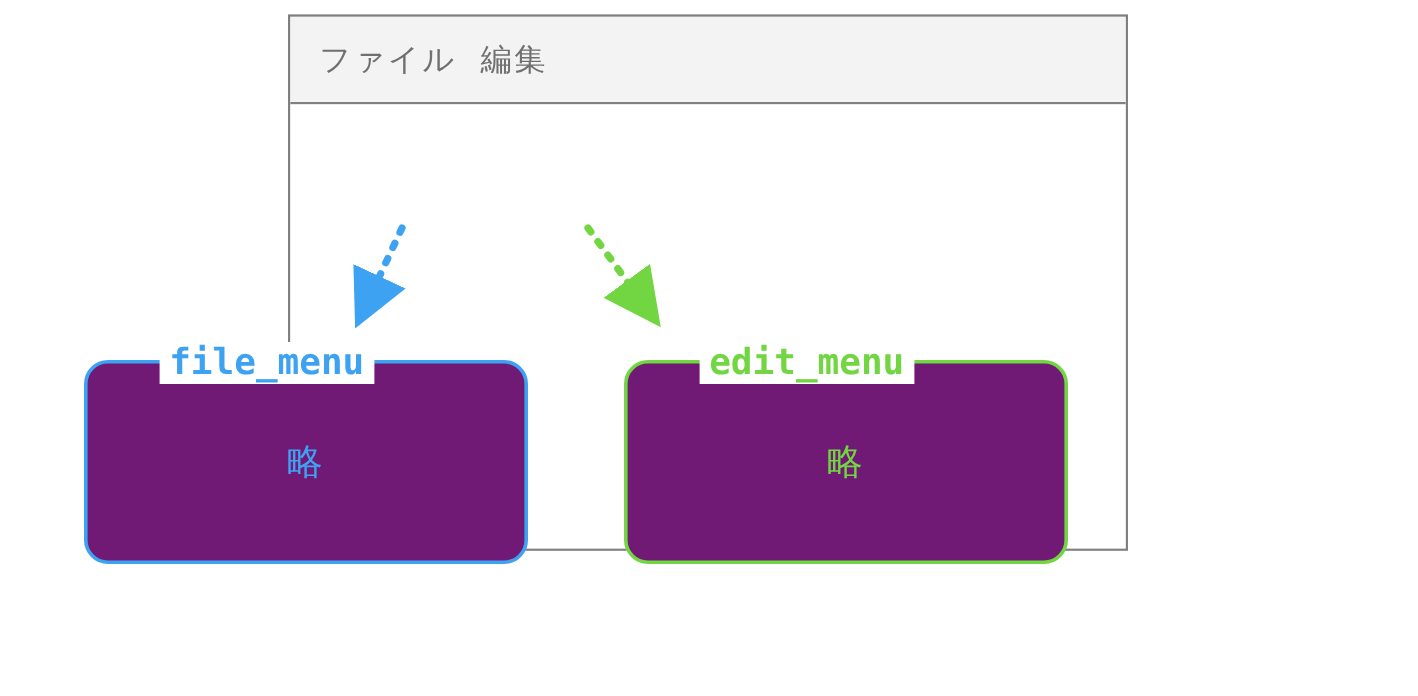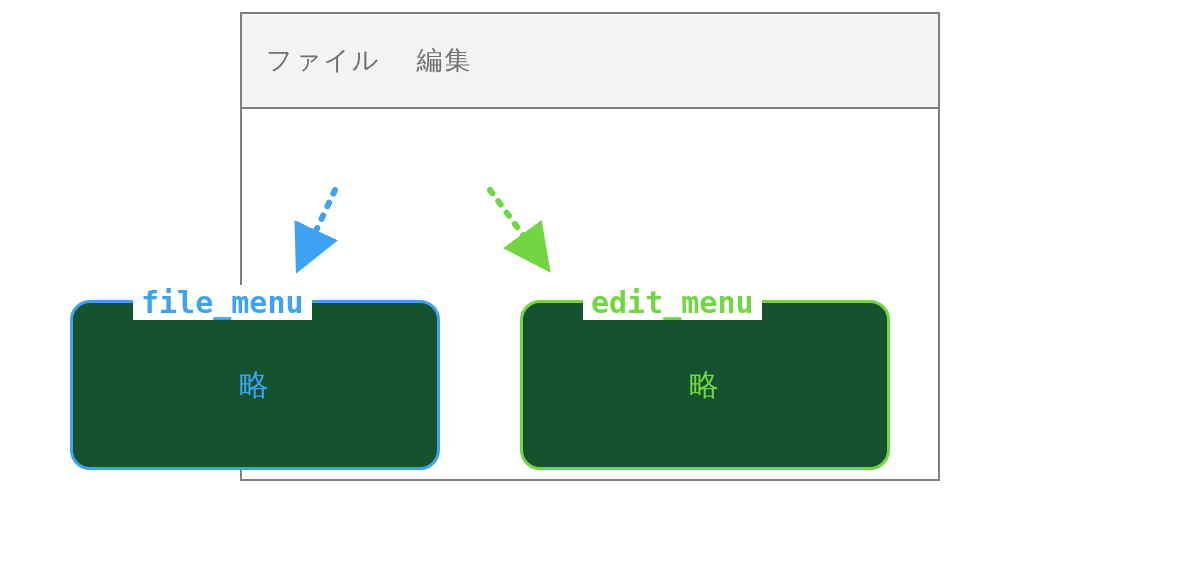--- a/index.html
+++ b/index.html
@@ -22,41 +22,41 @@
     background: #808080;
     color: #ffffff;
     text-align: center;
     font-size: 32px;
     padding: 20px 0;
     letter-spacing: 2px;
   }
   .menubar {
     background: #f3f3f3;
     border-bottom: 2px solid #808080;
-    padding: 29px 24px;
+    padding: 18px 24px;
     display: flex;
-    gap: 36px;
+    gap: 20px;
   }
   .menubar-item {
     color: #707070;
     font-size: 26px;
     letter-spacing: 2px;
   }
   .content {
     height: 370px;
     background: #ffffff;
   }
   .menu-box {
     position: absolute;
     border-width: 3px;
     border-style: solid;
     border-radius: 20px;
     width: 370px;
     height: 170px;
-    background: #14532d;
+    background: #701a75;
     display: flex;
     align-items: center;
     justify-content: center;
   }
   .menu-box.blue {
     border-color: #3ea2f2;
     left: 70px;
     top: 300px;
   }
   .menu-box.green {

